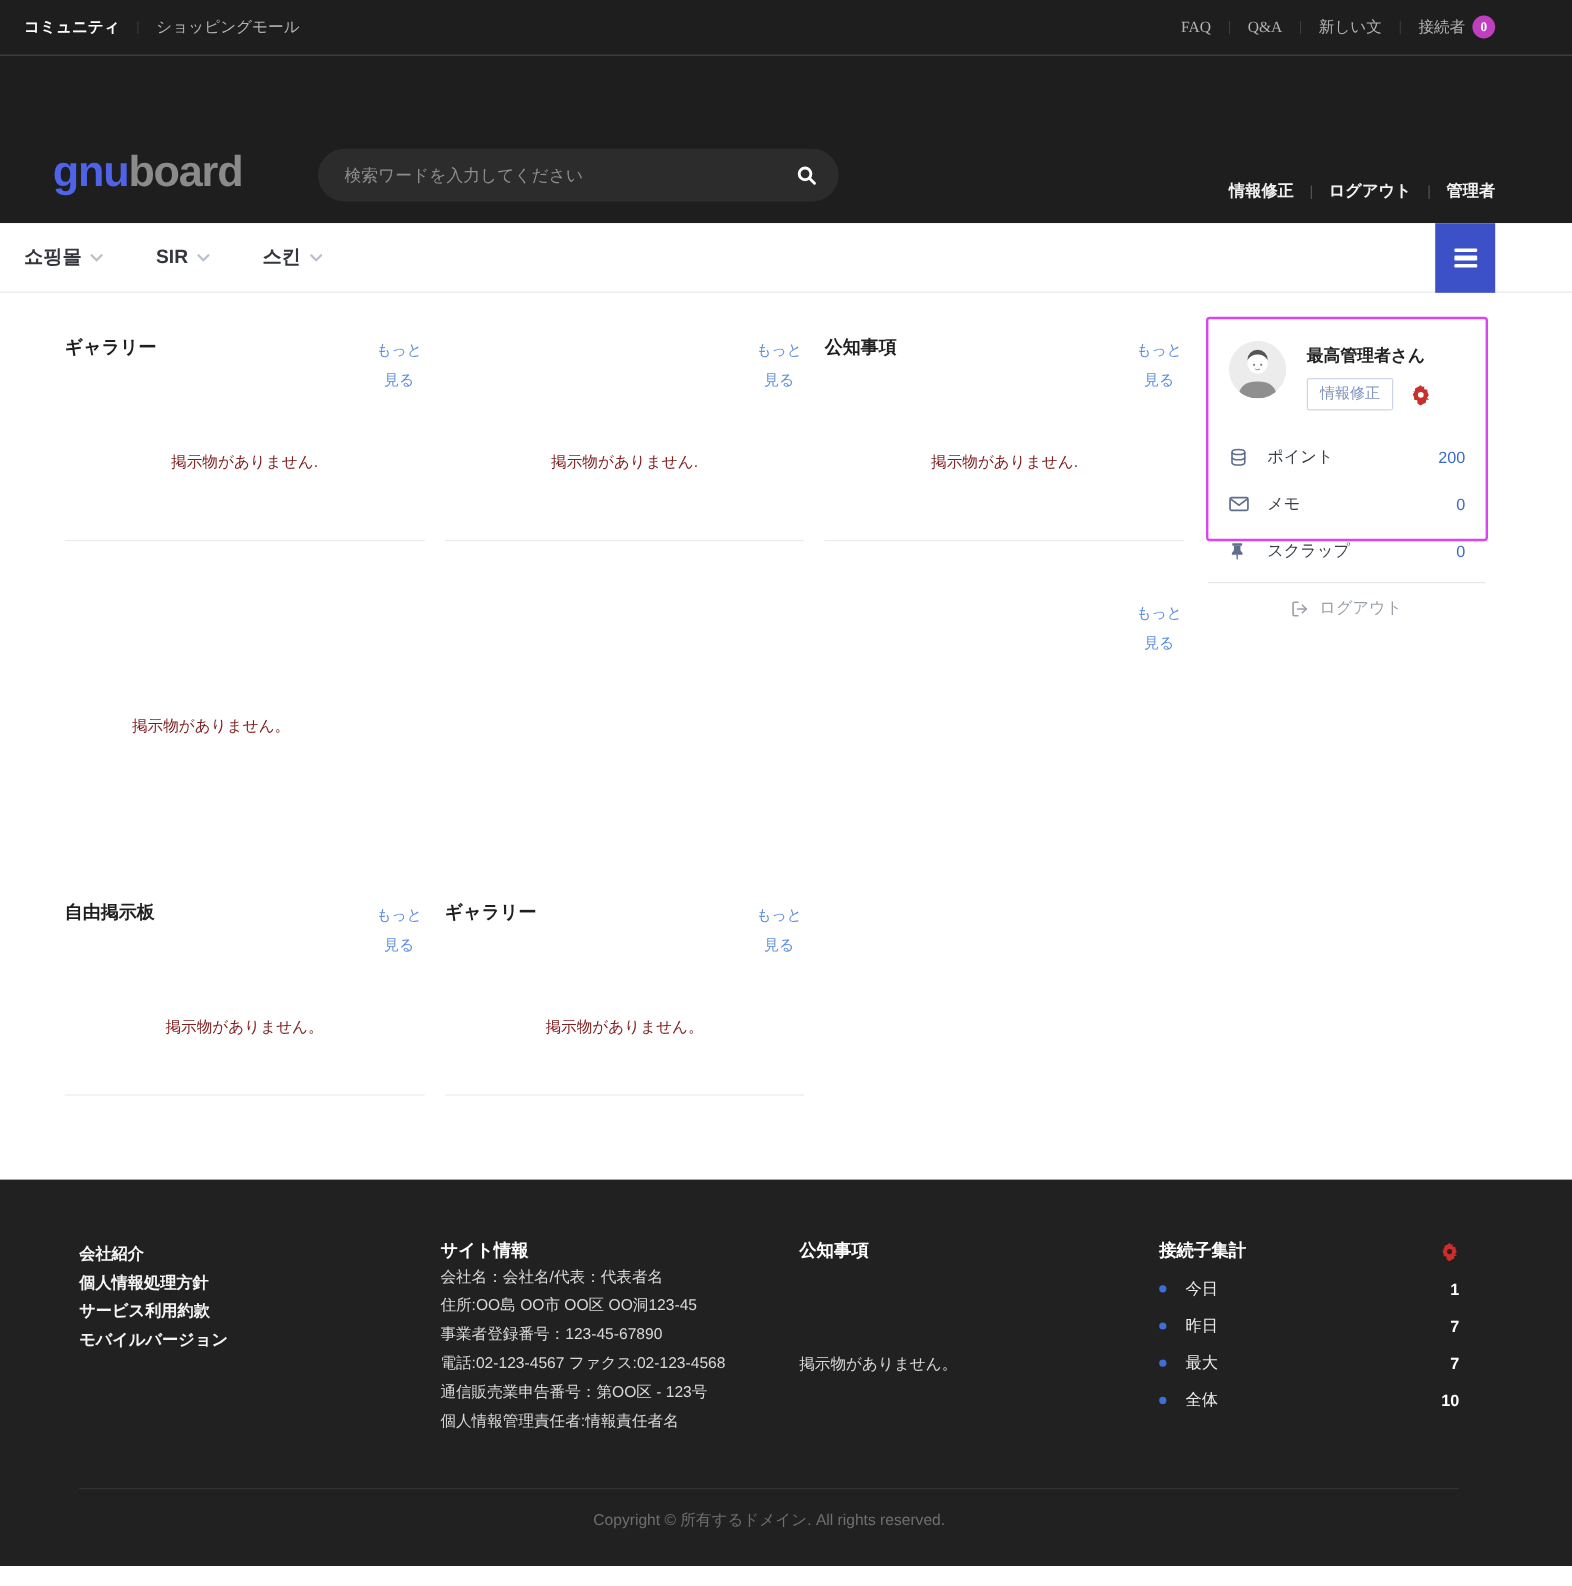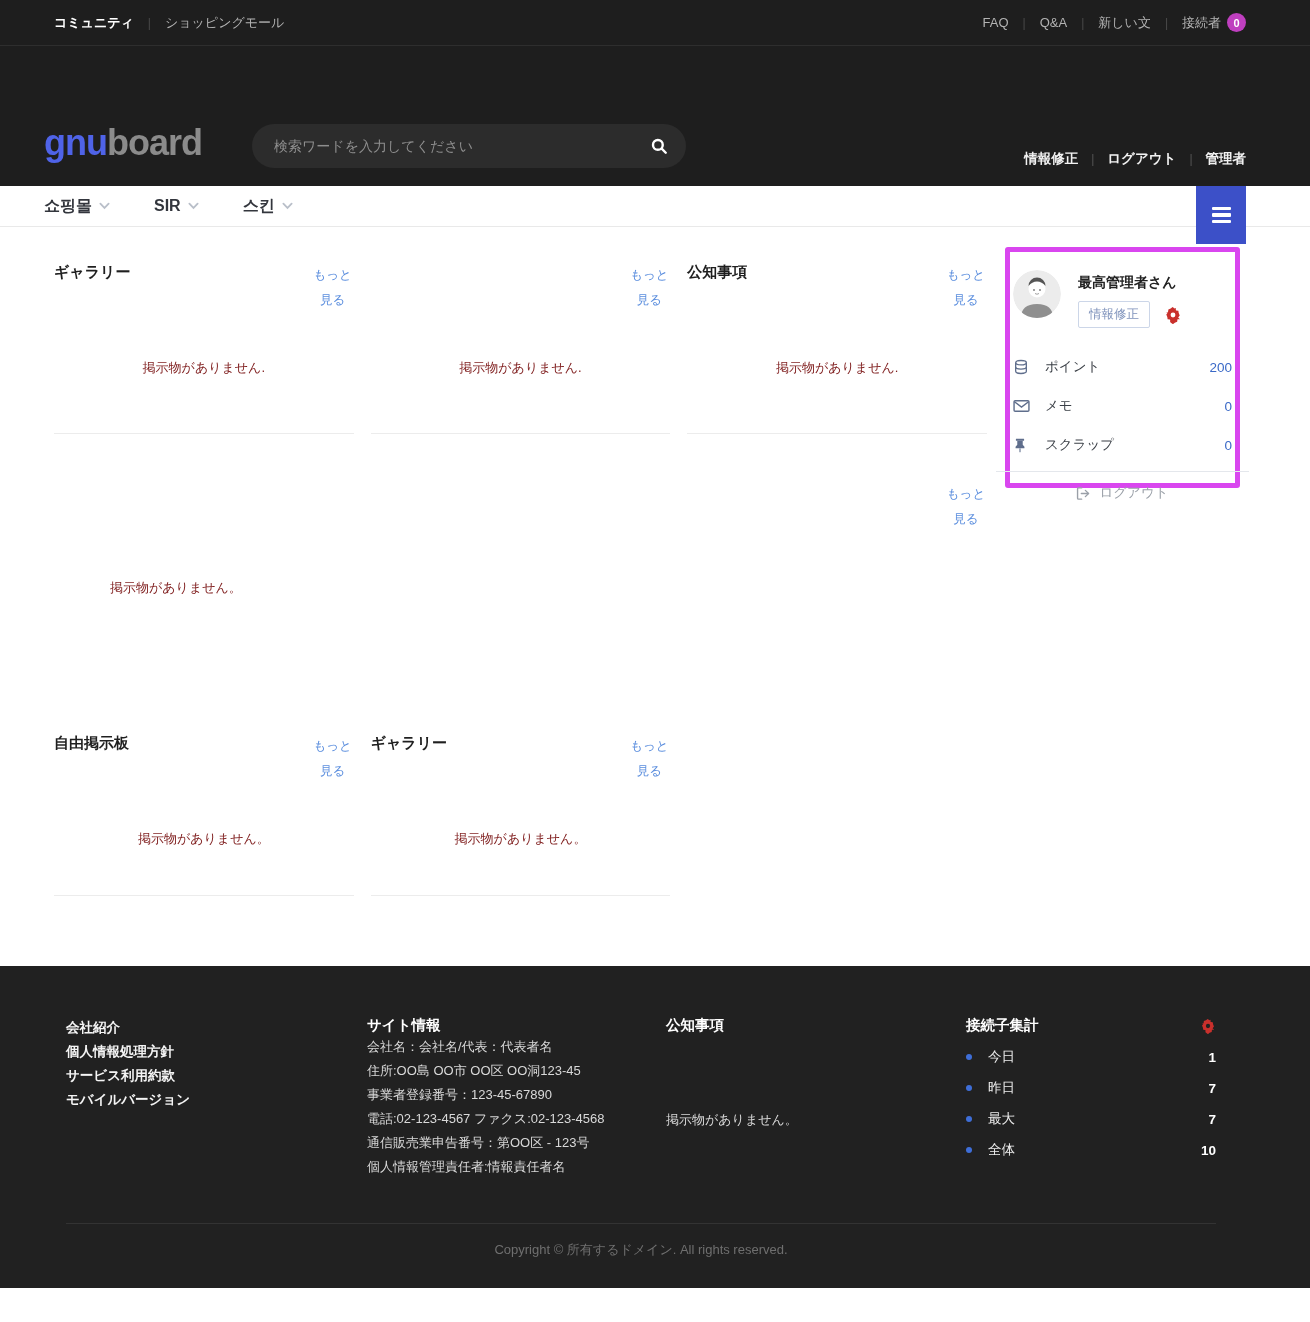--- a/index.html
+++ b/index.html
@@ -1,47 +1,47 @@
 <!DOCTYPE html>
 <html><head>
 <meta charset="utf-8">
 <style>
   * { margin:0; padding:0; box-sizing:border-box; }
   html,body { width:1310px; background:#fff; font-family:"Liberation Sans","DejaVu Sans",sans-serif; }
   body { height:1322px; overflow:hidden; position:relative; }
 
   
   .topbar { height:46px; background:#1e1e1e; display:flex; align-items:center;
-            justify-content:space-between; padding:0 64px 0 54px; border-bottom:1px solid #2e2e2e; }
+            justify-content:space-between; padding:0 64px 0 20px; border-bottom:1px solid #2e2e2e;font-family:Liberation Serif, serif; }
   .topbar .grp { display:flex; align-items:center; gap:14px; }
   .tb-link { font-size:13px; color:#b3b3b3; text-decoration:none; cursor:pointer; }
   .tb-link.strong { color:#ffffff; font-weight:bold; }
   .tb-sep { color:#4a4a4a; font-size:12px; }
   .badge { display:inline-flex; width:19px; height:19px; border-radius:50%; background:#bf3fbf;
            color:#fff; font-size:11px; align-items:center; justify-content:center; margin-left:6px; font-weight:bold; }
 
   
   .header { height:140px; background:#1e1e1e; position:relative; }
   .logo { position:absolute; left:44px; top:76px; font-size:36px; font-weight:bold;
           letter-spacing:-1px; cursor:pointer; }
   .logo .gnu { color:#4f63e8; }
   .logo .board { color:#8b8b8b; }
-  .searchbox { position:absolute; left:252px; top:78px; width:434px; height:44px;
+  .searchbox { position:absolute; left:265px; top:78px; width:434px; height:44px;
                background:#2c2c2c; border-radius:22px; display:flex; align-items:center; padding:0 18px 0 22px; }
   .searchbox input { flex:1; background:transparent; border:none; outline:none;
                      font-size:14px; color:#ddd; font-family:inherit; }
   .searchbox input::placeholder { color:#8e8e8e; }
   .search-btn { background:none; border:none; cursor:pointer; display:flex; align-items:center; }
   .header-links { position:absolute; right:64px; top:104px; display:flex; align-items:center; gap:13px; }
   .hd-link { color:#f2f2f2; font-size:13.5px; font-weight:bold; cursor:pointer; }
   .hd-sep { color:#555; font-size:12px; }
 
   
-  .nav { height:41px; background:#fff; border-bottom:1px solid #e9e9e9; display:flex;
-         align-items:center; padding-left:44px; position:relative; }
+  .nav { height:58px; background:#fff; border-bottom:1px solid #e9e9e9; display:flex;
+         align-items:center; padding-left:20px; position:relative; }
   .nav-item { display:flex; align-items:center; gap:7px; margin-right:44px; cursor:pointer; }
   .nav-item .lbl { font-size:16px; font-weight:bold; color:#33363d; }
   .hamburger { position:absolute; right:64px; top:0; width:50px; height:58px; background:#3c50c8;
                border:none; cursor:pointer; display:flex; flex-direction:column; gap:3px;
                align-items:center; justify-content:center; }
   .hamburger span { display:block; width:19px; height:3.5px; background:#fff; border-radius:1px; }
 
   
   .main { width:1202px; margin:0 auto; padding-top:20px; display:flex; gap:18px; }
   .content { width:933px; }
@@ -53,21 +53,21 @@
   .w-title { font-size:15px; font-weight:bold; color:#1f1f1f; }
   .more-link { width:42px; text-align:center; font-size:12.5px; line-height:25px;
                color:#5b8ede; cursor:pointer; text-decoration:none; word-break:break-all; }
   .w-empty { text-align:center; margin-top:46px; font-size:13px; color:#7f1d1d; }
   .row-wide { position:relative; height:284px; }
   .row-wide .more-link { position:absolute; right:0; top:48px; }
   .row-wide .w-empty { position:absolute; left:56px; top:145px; margin:0; }
 
   
   .sidebar { width:235px; }
-  .profile-box { border:5px solid #d946ef; border-radius:3px; height:241px; padding:18px 3px 0; background:#fff; }
+  .profile-box { border:2px solid #d946ef; border-radius:3px; height:187px; padding:18px 17px 0; background:#fff; }
   .profile-top { display:flex; gap:17px; }
   .avatar { width:48px; height:48px; border-radius:50%; overflow:hidden; flex:none; cursor:pointer; }
   .p-name { font-size:14px; font-weight:bold; color:#222; margin-top:4px; }
   .p-actions { display:flex; align-items:center; gap:14px; margin-top:9px; }
   .edit-btn { border:1px solid #ccd6e8; background:#fff; color:#7e92bb; font-size:12.5px;
               padding:4px 10px; border-radius:2px; cursor:pointer; font-family:inherit; }
   .gear-btn { background:none; border:none; cursor:pointer; display:flex; }
   .stat-row { display:flex; align-items:center; margin-top:21px; cursor:pointer; }
   .stat-row .s-icon { width:17px; display:flex; }
   .stat-row .s-label { font-size:13.5px; color:#3a3f46; margin-left:15px; }

